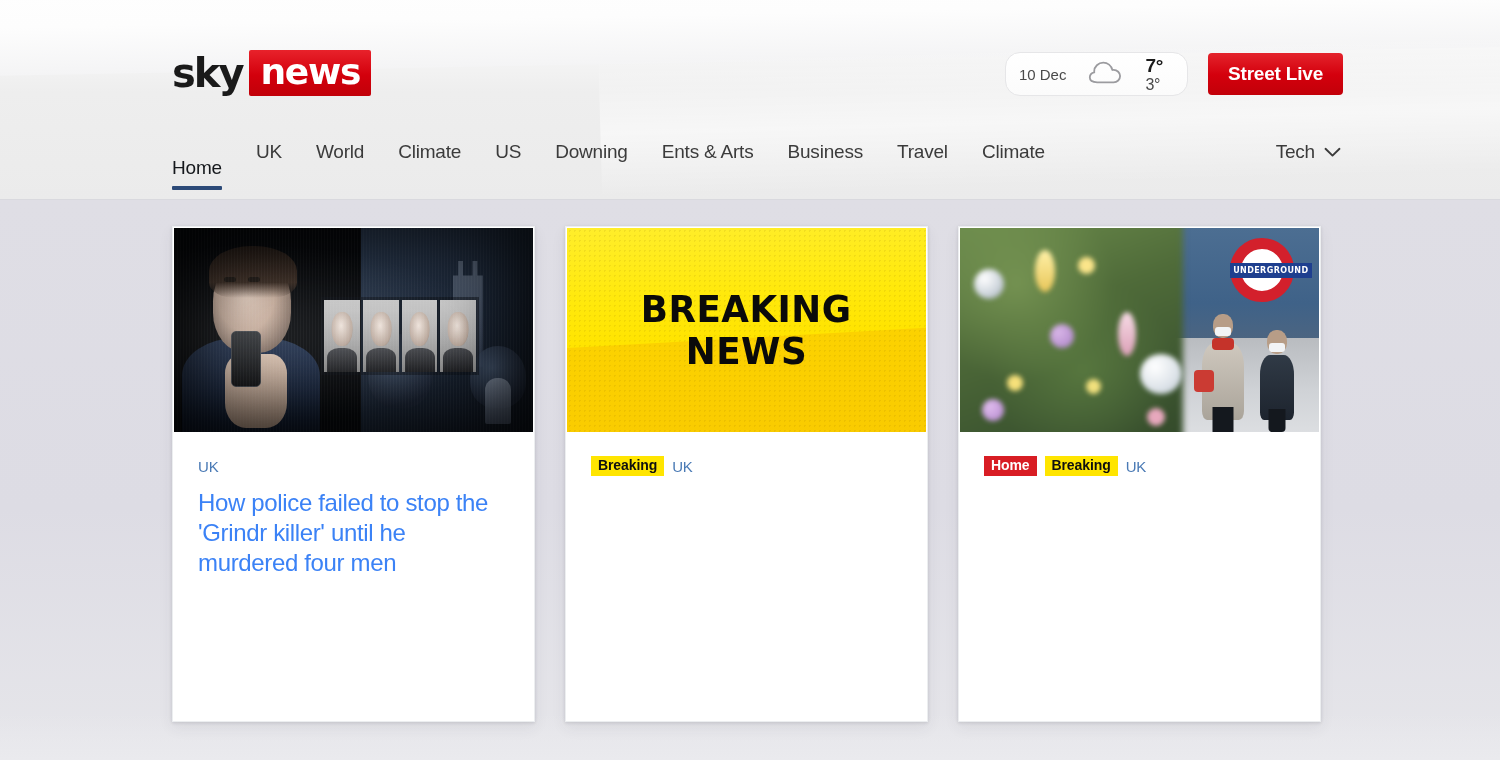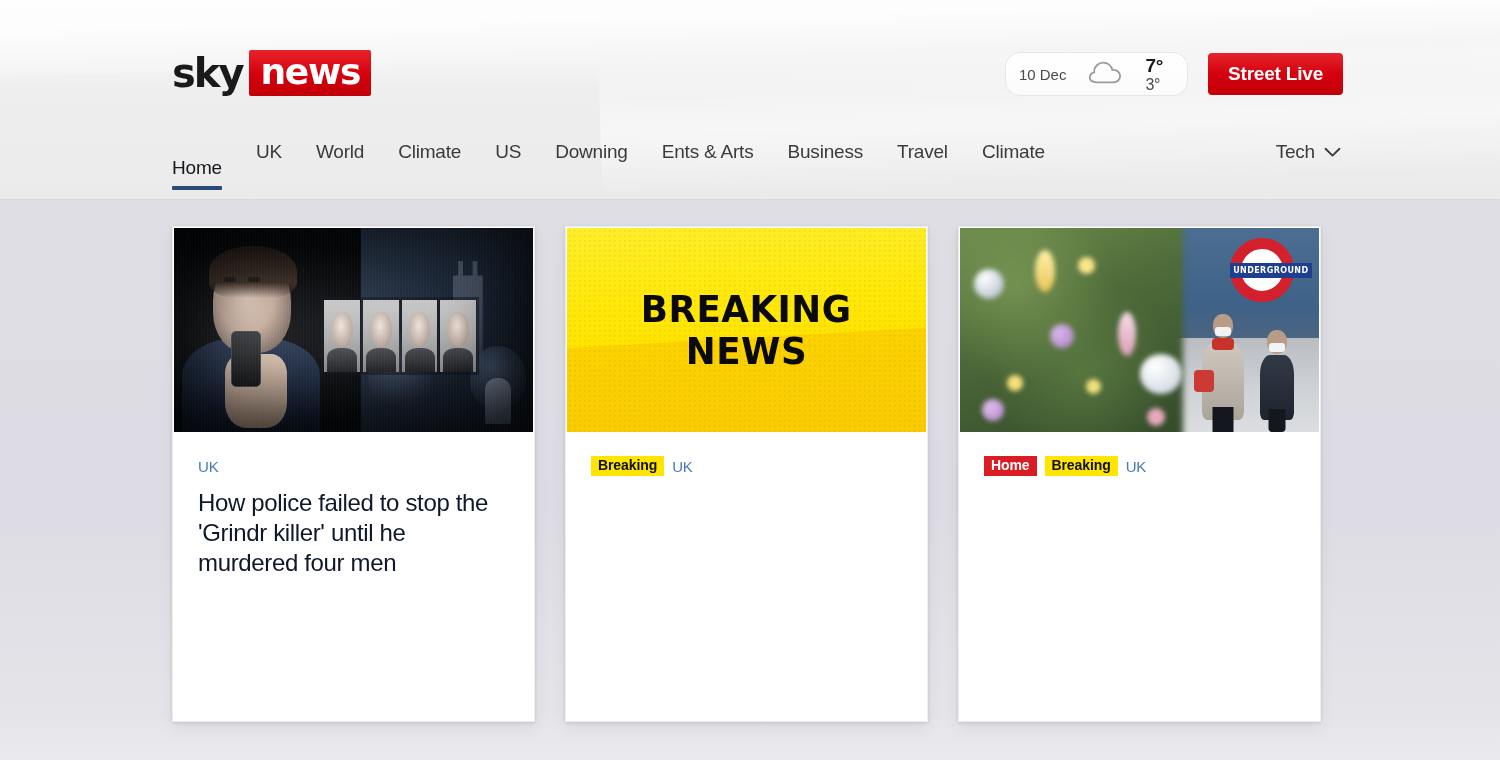--- a/index.html
+++ b/index.html
@@ -298,21 +298,21 @@
   .tag-section {
     color: #4a7ab5;
     font-size: 15px;
     letter-spacing: -0.1px;
     line-height: 15px;
   }
 
   .headline {
     font-size: 24px;
     line-height: 30px;
-    color: #0f172a;
+    color: #3b82f6;
     letter-spacing: -0.35px;
     font-weight: normal;
     font-family: "Liberation Sans", sans-serif;
   }
 
   
   .img-collage { position: absolute; inset: 0; background: #07090c; }
   .ic-right {
     position: absolute; right: 0; top: 0; width: 48%; height: 100%;
     background: linear-gradient(135deg, #2c3c53 0%, #1b2636 45%, #0c1119 100%);

